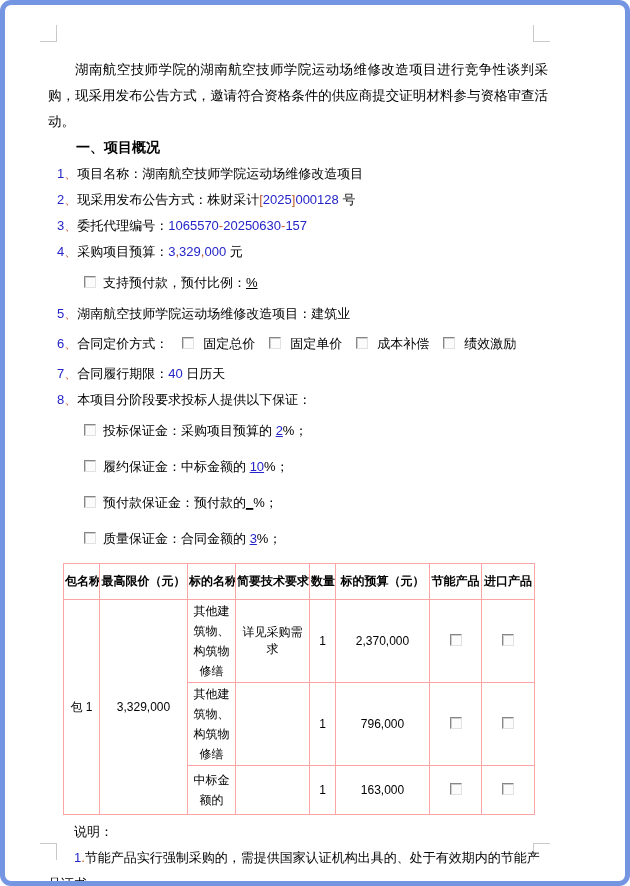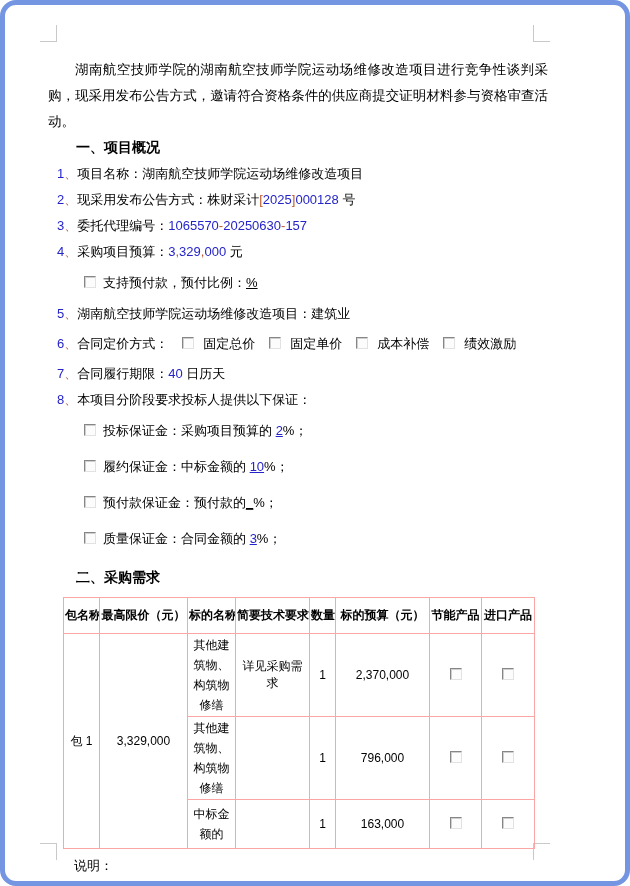--- a/index.html
+++ b/index.html
@@ -1,21 +1,21 @@
 <!DOCTYPE html>
 <html><head>
 <meta charset="utf-8">
 <style>
   html,body{margin:0;padding:0;background:#fff;}
   .page{
     position:relative;
     width:630px;height:886px;
     box-sizing:border-box;
     border:5px solid #7495e2;
-    border-radius:16px;
+    border-radius:11px;
     background:#ffffff;
     font-family:"Liberation Sans", sans-serif;
     color:#000;
     overflow:hidden;
   }
   
   .mark{position:absolute;width:16px;height:16px;border:0 solid #c9c9c9;}
   .mark-tl{left:35px;top:20px;border-right-width:1px;border-bottom-width:1px;}
   .mark-tr{left:528px;top:20px;border-left-width:1px;border-bottom-width:1px;}
   .mark-bl{left:35px;top:838px;border-right-width:1px;border-top-width:1px;}
@@ -104,21 +104,20 @@
     <div class="cb-row">
       <span class="cb"></span><span><span>履约保证金：中标金额的 </span><span class="seg-nu">10</span><span>%；</span></span>
     </div>
     <div class="cb-row">
       <span class="cb"></span><span><span>预付款保证金：预付款的</span><span class="seg-u">_</span><span>%；</span></span>
     </div>
     <div class="cb-row">
       <span class="cb"></span><span><span>质量保证金：合同金额的 </span><span class="seg-nu">3</span><span>%；</span></span>
     </div>
 
-    <div class="sec-heading" style="margin-top:8px;">二、采购需求</div>
 
     <table class="req">
       <colgroup>
         <col style="width:36px">
           <col style="width:88px">
           <col style="width:48px">
           <col style="width:74px">
         <col style="width:26px">
           <col style="width:94px">
           <col style="width:52px">

